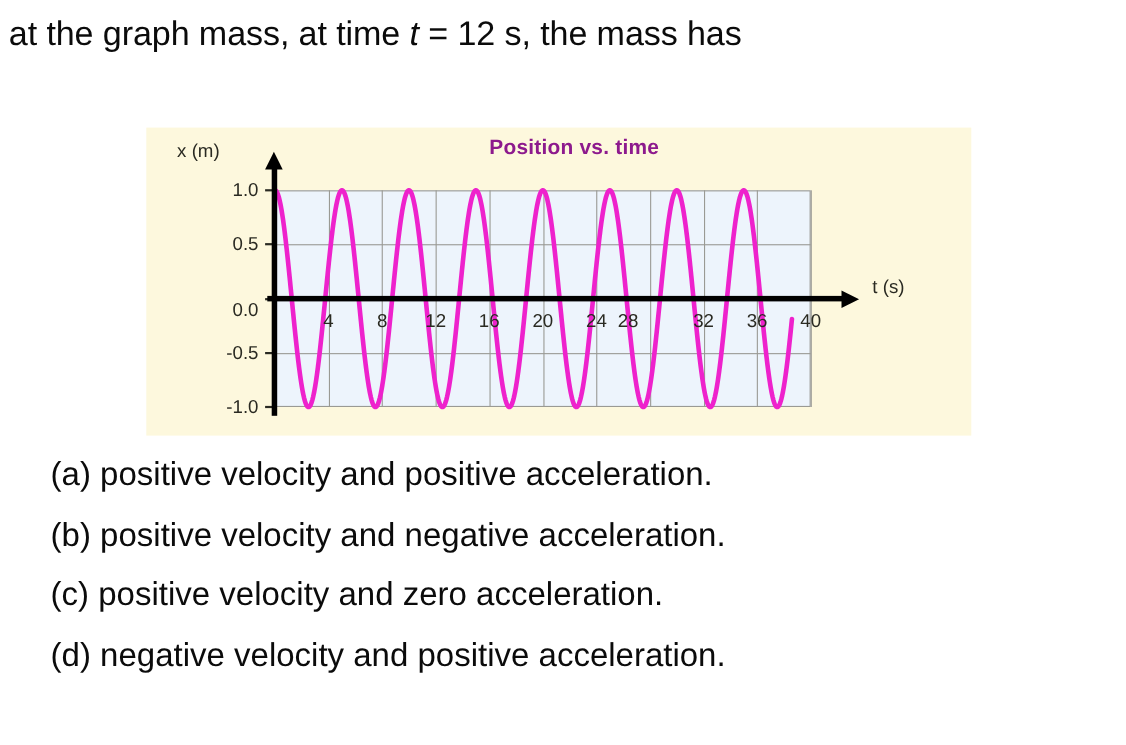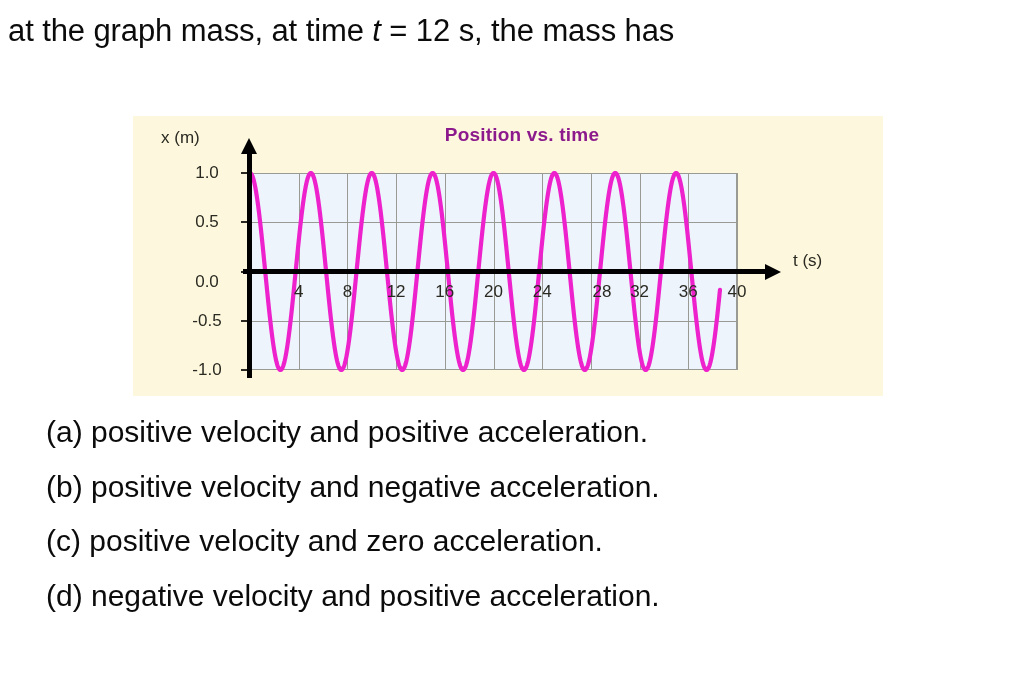--- a/index.html
+++ b/index.html
@@ -104,21 +104,21 @@
     height: 1px;
     width: 100%;
     background: #9a9a94;
   }
 
   
   .ytick {
     position: absolute;
     right: 0;
     width: 56px;
-    text-align: center;
+    text-align: right;
     font-size: 17px;
     color: #2a2a22;
     transform: translateY(-50%);
   }
   #ytick-layer {
     position: absolute;
     left: 46px;
     top: 57px;
     width: 56px;
     height: 197px;
@@ -265,21 +265,21 @@
       <div class="ytick-mark" style="top: 147.75px;"></div>
       <div class="ytick-mark" style="top: 197px;"></div>
     </div>
   <div id="xtick-layer">
       <div class="xtick" style="left: 48.7px;">4</div>
       <div class="xtick" style="left: 97.4px;">8</div>
       <div class="xtick" style="left: 146.1px;">12</div>
       <div class="xtick" style="left: 194.8px;">16</div>
       <div class="xtick" style="left: 243.5px;">20</div>
       <div class="xtick" style="left: 292.2px;">24</div>
-      <div class="xtick" style="left: 352px;">28</div>
+      <div class="xtick" style="left: 321px;">28</div>
       <div class="xtick" style="left: 389.6px;">32</div>
       <div class="xtick" style="left: 438.3px;">36</div>
       <div class="xtick" style="left: 487px;">40</div>
     </div>
 
   <div id="y-axis-line"></div>
   <div id="y-axis-arrow"></div>
   <div id="x-axis-line"></div>
   <div id="x-axis-arrow"></div>
 </div>

